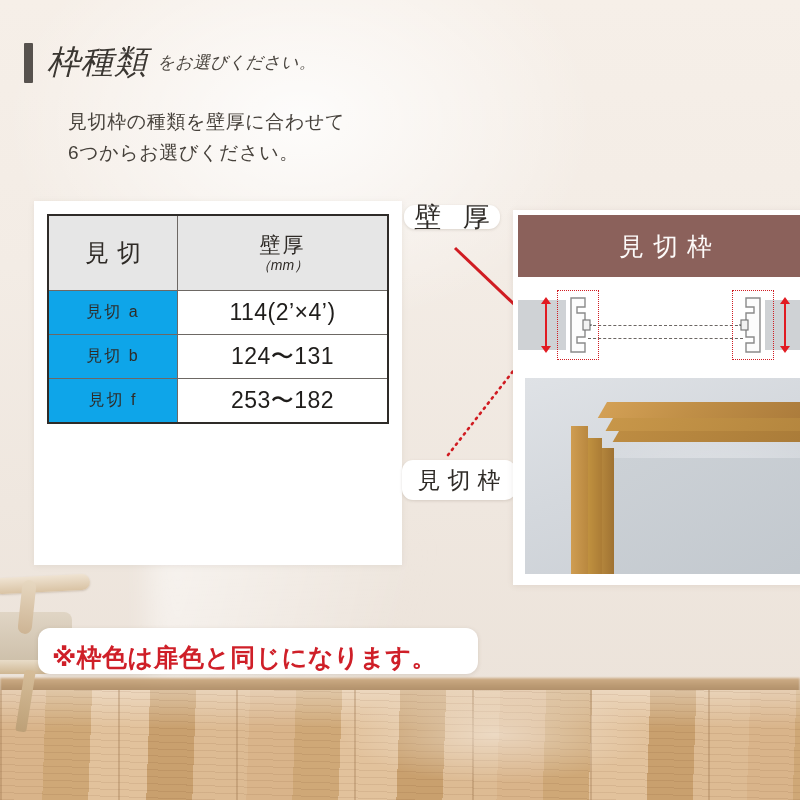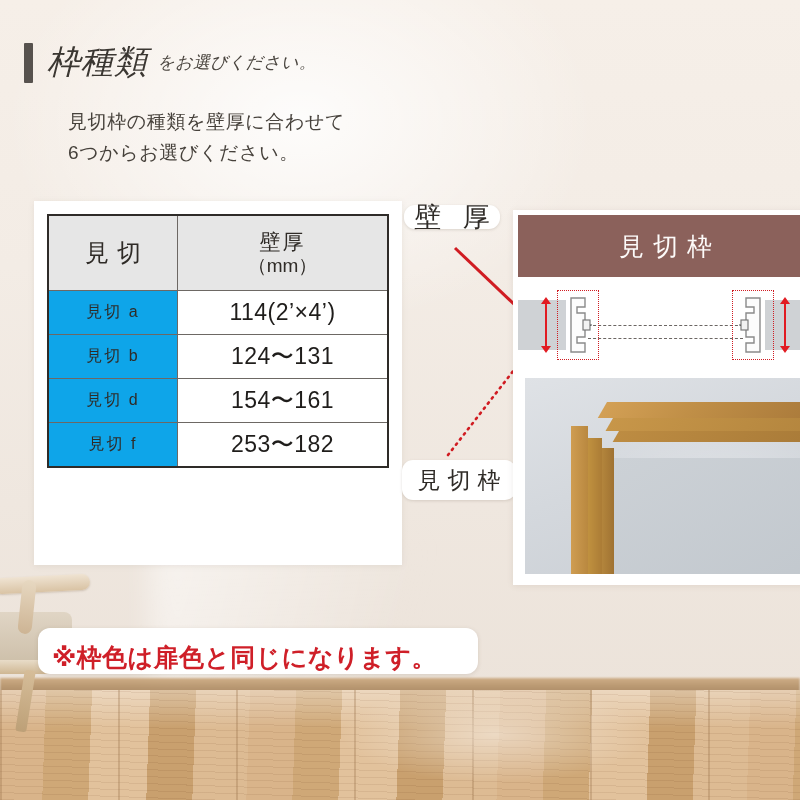--- a/index.html
+++ b/index.html
@@ -66,21 +66,21 @@
 
   
   .table-card{position:absolute;left:34px;top:194px;width:368px;height:364px;
     background:#ffffff;box-shadow:0 1px 6px rgba(120,100,85,.10);margin-top:7px;}
   table.spec{position:absolute;left:13px;top:13px;width:342px;border-collapse:collapse;
     border:2px solid #2e2b28;table-layout:fixed;}
   table.spec th,table.spec td{border:1px solid #6d6864;text-align:center;padding:0;}
   table.spec th{background:#e6e6e6;color:#2f2b27;font-weight:400;}
   .th-left{width:128px;height:74px;font-size:24px;letter-spacing:8px;text-indent:8px;}
   .th-right{height:74px;font-size:21px;line-height:1.22;letter-spacing:2px;}
-  .th-right .u2{font-size:19px;letter-spacing:0px;display:block;}
+  .th-right .u2{font-size:14px;letter-spacing:0px;display:block;font-style:italic;}
   td.c-label{background:#0ea5e9;font-size:16px;color:#2f2b27;height:43px;letter-spacing:2px;
     border-color:#8a7d80;}
   td.c-value{background:#ffffff;font-size:23px;color:#1f1d1b;height:43px;letter-spacing:.5px;}
 
   
   .panel{position:absolute;left:513px;top:210px;width:300px;height:375px;
     background:#ffffff;box-shadow:0 1px 6px rgba(120,100,85,.12);}
   .panel-head{position:absolute;left:5px;top:5px;width:295px;height:62px;background:#8b615b;}
   .panel-head-text{position:absolute;inset:0;display:flex;align-items:center;justify-content:center;
     color:#fdfbfa;font-size:25px;letter-spacing:9px;text-indent:9px;}
@@ -180,24 +180,20 @@
       <tbody>
         <tr>
           <td class="c-label">見切 a</td>
           <td class="c-value">114(2’×4’)</td>
         </tr>
         <tr>
           <td class="c-label">見切 b</td>
           <td class="c-value">124〜131</td>
         </tr>
         <tr>
-          <td class="c-label">見切 d</td>
-          <td class="c-value">154〜161</td>
-        </tr>
-        <tr>
           <td class="c-label">見切 f</td>
           <td class="c-value">253〜182</td>
         </tr>
       </tbody>
     </table>
   </div>
 
   <svg width="800" height="800" style="position:absolute;left:0;top:0;pointer-events:none;">
     <line x1="455" y1="248" x2="538" y2="327" stroke="#d01c22" stroke-width="3"></line>
     <polygon points="538,327 527,322 530,315" fill="#d01c22"></polygon>

